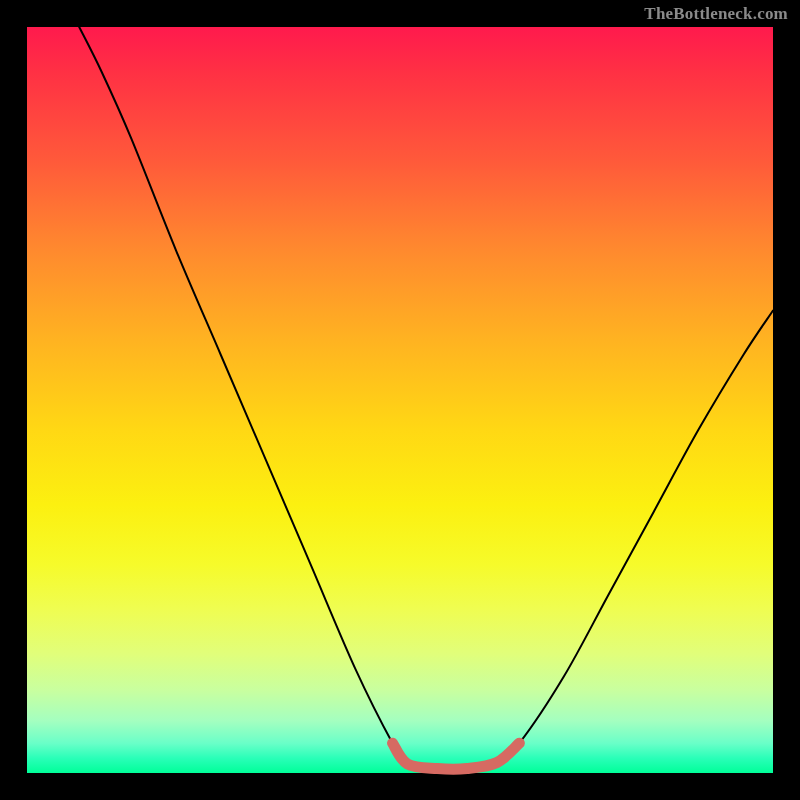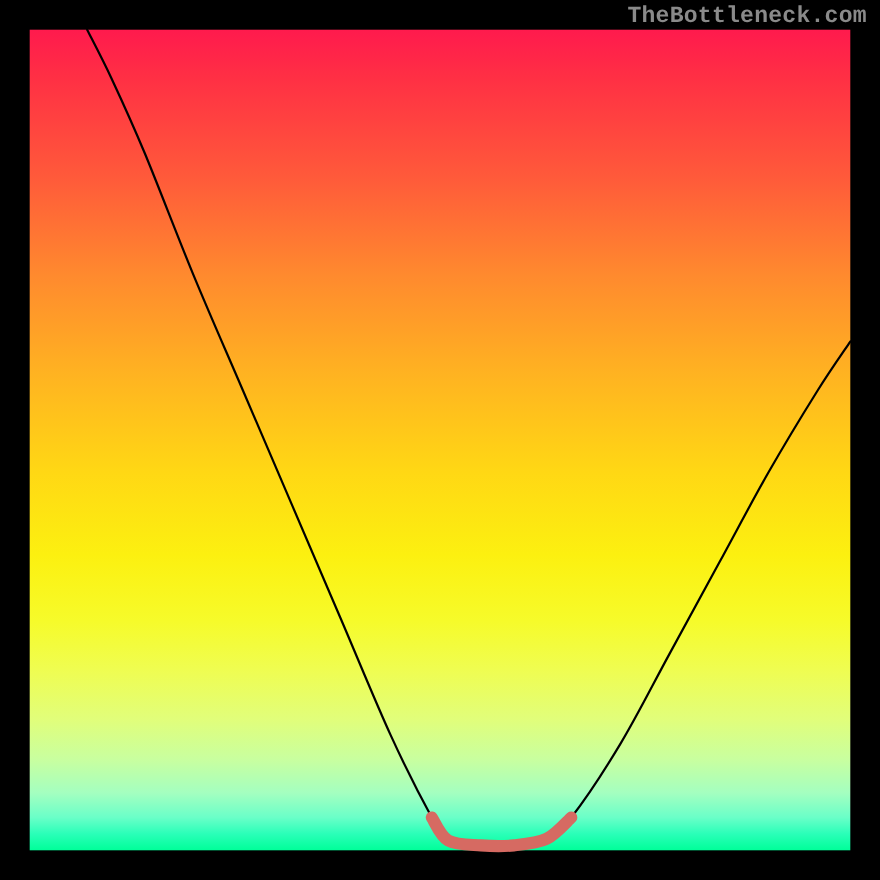--- a/index.html
+++ b/index.html
@@ -52,22 +52,22 @@
     fill: none;
     stroke: #d66a62;
     stroke-width: 11;
     stroke-linecap: round;
     stroke-linejoin: round;
   }
   .watermark {
     position: absolute;
     top: 4px;
     right: 12px;
-    font-family: Liberation Mono, monospace;
-    font-size: 21px;
+    font-family: Liberation Serif, serif;
+    font-size: 17px;
     font-weight: 600;
     color: #8a8a8a;
     letter-spacing: 0.2px;
   }
 </style>
 </head>
 <body>
 
 <div class="frame">
   <div class="plot">

